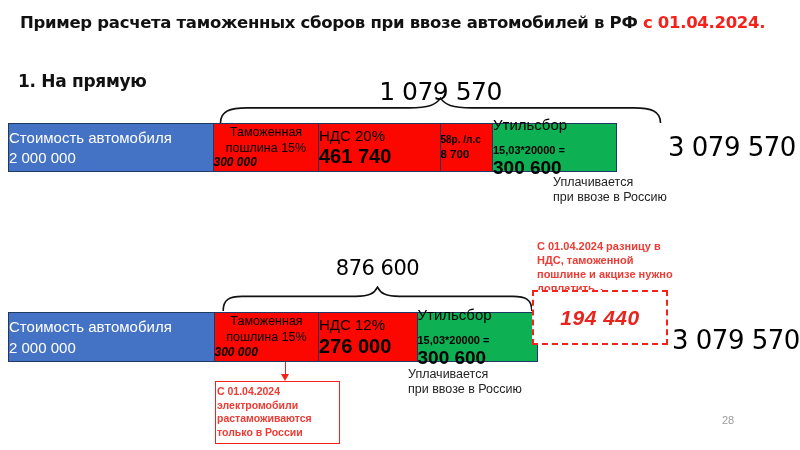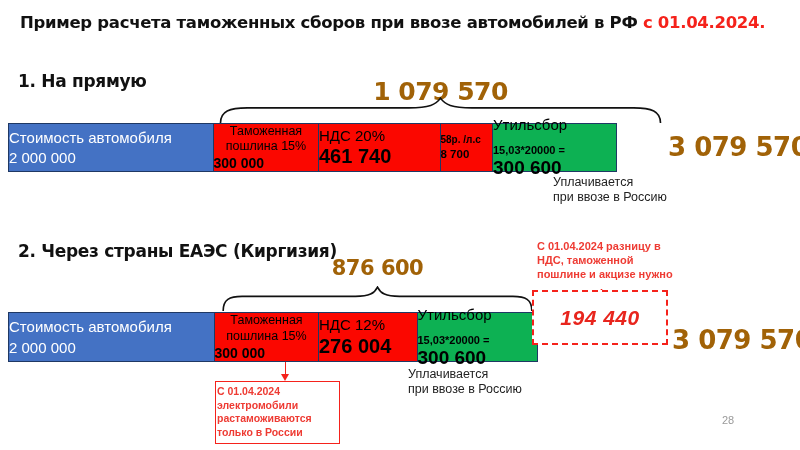--- a/index.html
+++ b/index.html
@@ -31,31 +31,31 @@
   .seg + .seg { margin-left:-1.5px; }
   .seg.blue  { background:#4472c4; color:#ffffff; }
   .seg.red   { background:#fb0700; color:#000; }
   .seg.green { background:#0db153; color:#000; }
   .cost-l1 { font-size:15px; }
   .cost-l2 { font-size:15px; margin-top:3px; }
   .tiny-line { font-size:8.5px; display:block; }
   .tiny-val  { font-size:9.5px; font-weight:bold; margin-top:1px; }
   .seg-title-sm { font-size:12.5px; line-height:1.25; }
   .seg-title    { font-size:15px; }
-  .seg-val      { font-weight:bold; font-size:14px; margin-top:0; }
+  .seg-val      { font-weight:bold; font-size:12px; margin-top:0;font-style:italic; }
   .seg-val-lg   { font-weight:bold; font-size:20px; margin-top:1px; }
   .excise-t { font-size:10px; font-weight:bold; }
   .excise-v { font-size:11.5px; font-weight:bold; margin-top:2px; }
   .util-f   { font-size:11px; font-weight:bold; margin-top:11px; }
   .util-v   { font-size:19px; font-weight:bold; }
 
   
   .big-num {
-    font-family:"DejaVu Sans", sans-serif; font-weight:700;
-    letter-spacing:-0.5px; color:#a16207; text-align:center; white-space:nowrap;
+    font-family:"DejaVu Sans", sans-serif; font-weight:400;
+    letter-spacing:-0.5px; color:#000000; text-align:center; white-space:nowrap;
   }
 
   
   .caption { font-size:12.5px; font-weight:500; color:#222; line-height:1.22; }
 
   
   .note-red { color:#ee3b33; font-weight:600; line-height:1.28; }
   .note-top { font-size:11px; width:142px; }
   .note-box {
     border:1.5px solid #f5221b; background:#fff; font-size:10.5px;
@@ -117,48 +117,48 @@
     </div>
   </div>
 
   <div class="abs big-num" style="left:668px; top:132px; font-size:26px;">3 079 570</div>
 
   <div class="abs caption" style="left:553px; top:175px;">
     <span style="display:block">Уплачивается</span>
     <span style="display:block">при ввозе в Россию</span>
   </div>
 
-  <div class="abs section-heading" style="left:18px; top:241px;">2. Через страны ЕАЭС (Киргизия)</div>
 
   <div class="abs big-num" style="left:220px; top:256px; width:315px; font-size:21px;">876 600</div>
   <svg class="abs brace" style="left:220px; top:286px;" width="315" height="25" viewBox="0 0 200 24" preserveAspectRatio="none">
     <path d="M2,24 C2,13 6,10 14,10 L86,10 C95,10 98,7 100,1 C102,7 105,10 114,10 L186,10 C194,10 198,13 198,24" fill="none" stroke="#111" stroke-width="1.6" vector-effect="non-scaling-stroke"></path>
   </svg>
 
   <div class="abs note-red note-top" style="left:537px; top:239px;">
     <span style="display:block">С 01.04.2024 разницу в</span>
     <span style="display:block">НДС, таможенной</span>
     <span style="display:block">пошлине и акцизе нужно</span>
+    <span style="display:block">доплатить</span>
   </div>
   <svg class="abs brace" style="left:536px; top:289px;" width="131" height="19" viewBox="0 0 200 24" preserveAspectRatio="none">
     <path d="M2,24 C2,13 6,10 14,10 L86,10 C95,10 98,7 100,1 C102,7 105,10 114,10 L186,10 C194,10 198,13 198,24" fill="none" stroke="#f5221b" stroke-width="1.6" vector-effect="non-scaling-stroke"></path>
   </svg>
 
   <div class="abs bar" style="left:8px; top:312px; height:50px;">
     <div class="seg blue" style="width:207px;">
       <span class="cost-l1">Стоимость автомобиля</span>
       <span class="cost-l2">2 000 000</span>
     </div>
     <div class="seg red" style="width:106px;">
       <span class="seg-title-sm">Таможенная пошлина 15%</span>
       <span class="seg-val">300 000</span>
     </div>
     <div class="seg red" style="width:100px;">
       <span class="seg-title">НДС 12%</span>
-      <span class="seg-val-lg">276 004</span>
+      <span class="seg-val-lg">276 000</span>
     </div>
     <div class="seg green" style="width:121px;">
       <span class="seg-title">Утильсбор</span>
       <span class="util-f">15,03*20000 =</span>
       <span class="util-v">300 600</span>
     </div>
   </div>
 
   <div class="abs dashed-box" style="left:532px; top:290px; width:136px; height:55px;">
     <span class="dashed-val">194 440</span>

